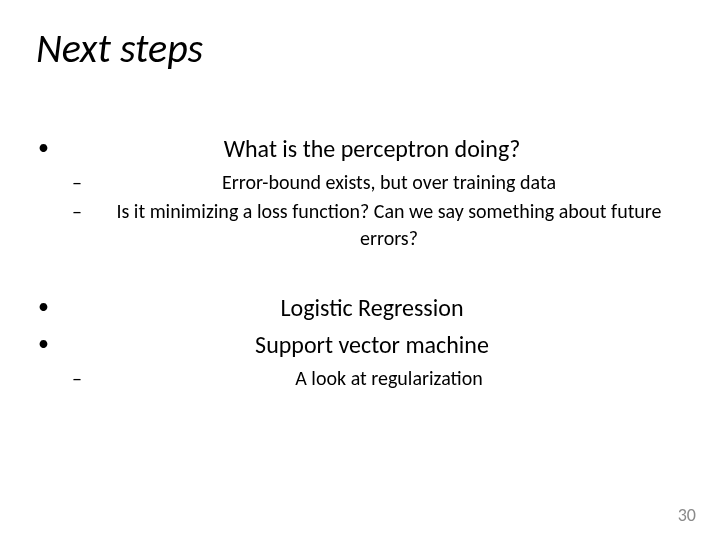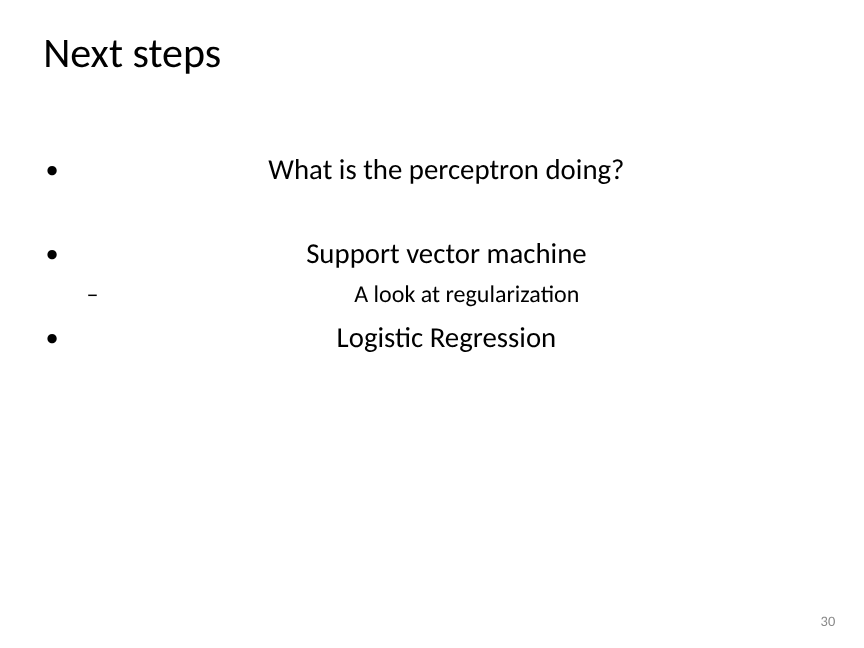--- a/index.html
+++ b/index.html
@@ -5,24 +5,25 @@
   * { margin: 0; padding: 0; box-sizing: border-box; }
   html, body { width: 720px; height: 540px; }
   body {
     font-family: Calibri, "Segoe UI", Arial, sans-serif;
     background: #fff;
     color: #000;
     position: relative;
     padding: 24px 36px 0 36px;
   }
   .title {
-    font-size: 35px;
+    font-size: 40px;
     font-weight: 400;
     margin-bottom: 60px;
     letter-spacing: 0px;
+    font-style: italic;
   }
   ul.top {
     list-style: none;
     padding-left: 24px;
     text-align: center;
   }
   ul.top > li {
     font-size: 24px;
     line-height: 1.35;
     margin-bottom: 4px;
@@ -51,40 +52,44 @@
     content: "–";
     position: absolute;
     left: -22px;
     top: 0;
   }
   .gap { height: 34px; }
   .pagenum {
     position: absolute;
     right: 24px;
     bottom: 14px;
-    font-size: 12px;
+    font-size: 18px;
     color: #8a8a8a;
   }
 </style>
 </head>
 <body>
 
 <div class="title">Next steps</div>
 
 <ul class="top">
   <li>
     <span>What is the perceptron doing?</span>
+    <ul class="sub">
+      <li>Error-bound exists, but over training data</li>
+      <li>Is it minimizing a loss function? Can we say something about future errors?</li>
+    </ul>
   </li>
 </ul>
 
 <div class="gap"></div>
 
 <ul class="top">
+  <li>Logistic Regression</li>
   <li>
     <span>Support vector machine</span>
     <ul class="sub">
       <li>A look at regularization</li>
     </ul>
   </li>
-  <li>Logistic Regression</li>
 </ul>
 
 <div class="pagenum">30</div>
 
 </body></html>

